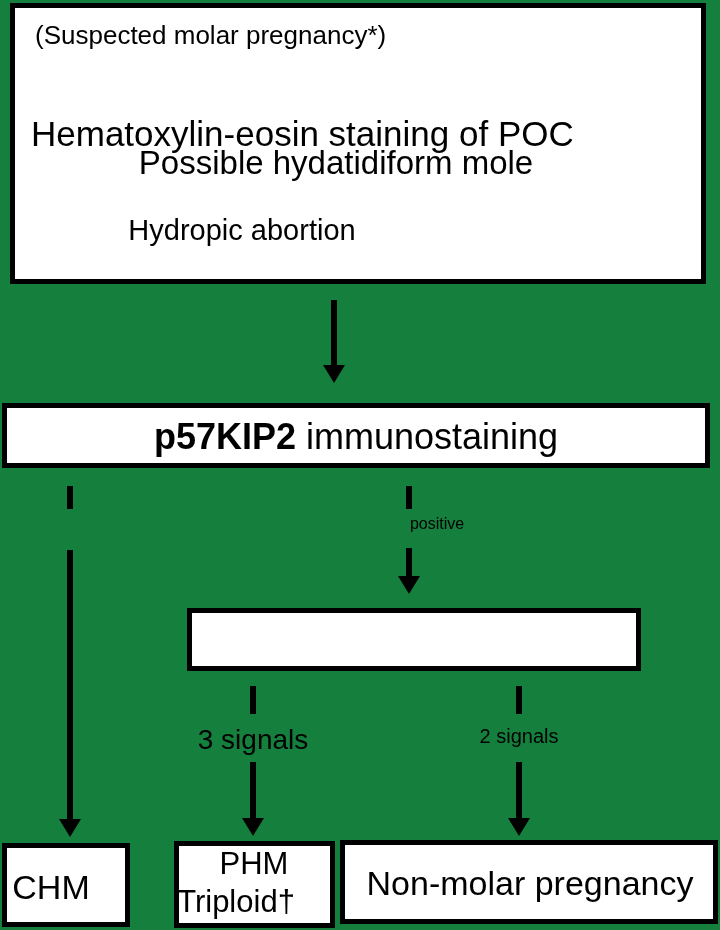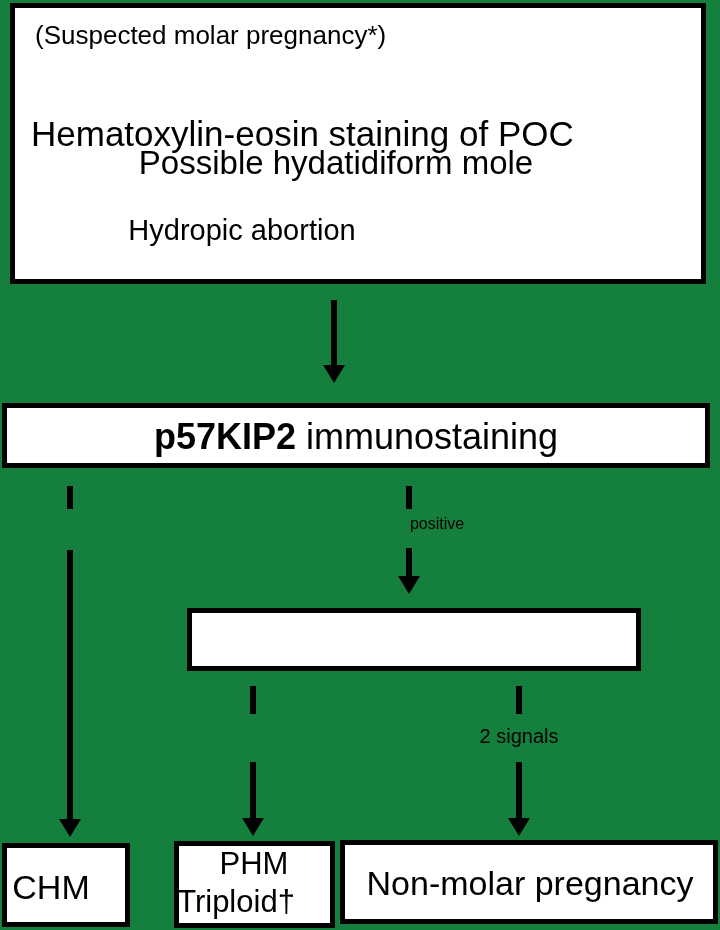--- a/index.html
+++ b/index.html
@@ -84,20 +84,21 @@
 
   <div class="vline" style="left:406px; top:486px; height:23px;"></div>
   <div class="label ctr" style="left:409px; top:516px; font-size:16px;margin-left:28px;">positive</div>
   <div class="vline" style="left:406px; top:548px; height:32px;"></div>
   <div class="arrowhead" style="left:398px; top:576px;"></div>
 
   <div class="box" style="left:187px; top:608px; width:454px; height:63px;">
   </div>
 
   <div class="vline" style="left:250px; top:686px; height:28px;"></div>
+  <div class="label ctr" style="left:253px; top:726px; font-size:28px;">3 signals</div>
   <div class="vline" style="left:250px; top:762px; height:60px;"></div>
   <div class="arrowhead" style="left:242px; top:818px;"></div>
 
   <div class="vline" style="left:516px; top:686px; height:28px;"></div>
   <div class="label ctr" style="left:519px; top:726px; font-size:20px;">2 signals</div>
   <div class="vline" style="left:516px; top:762px; height:60px;"></div>
   <div class="arrowhead" style="left:508px; top:818px;"></div>
 
   <div class="box" style="left:2px; top:843px; width:128px; height:84px;">
   </div>

